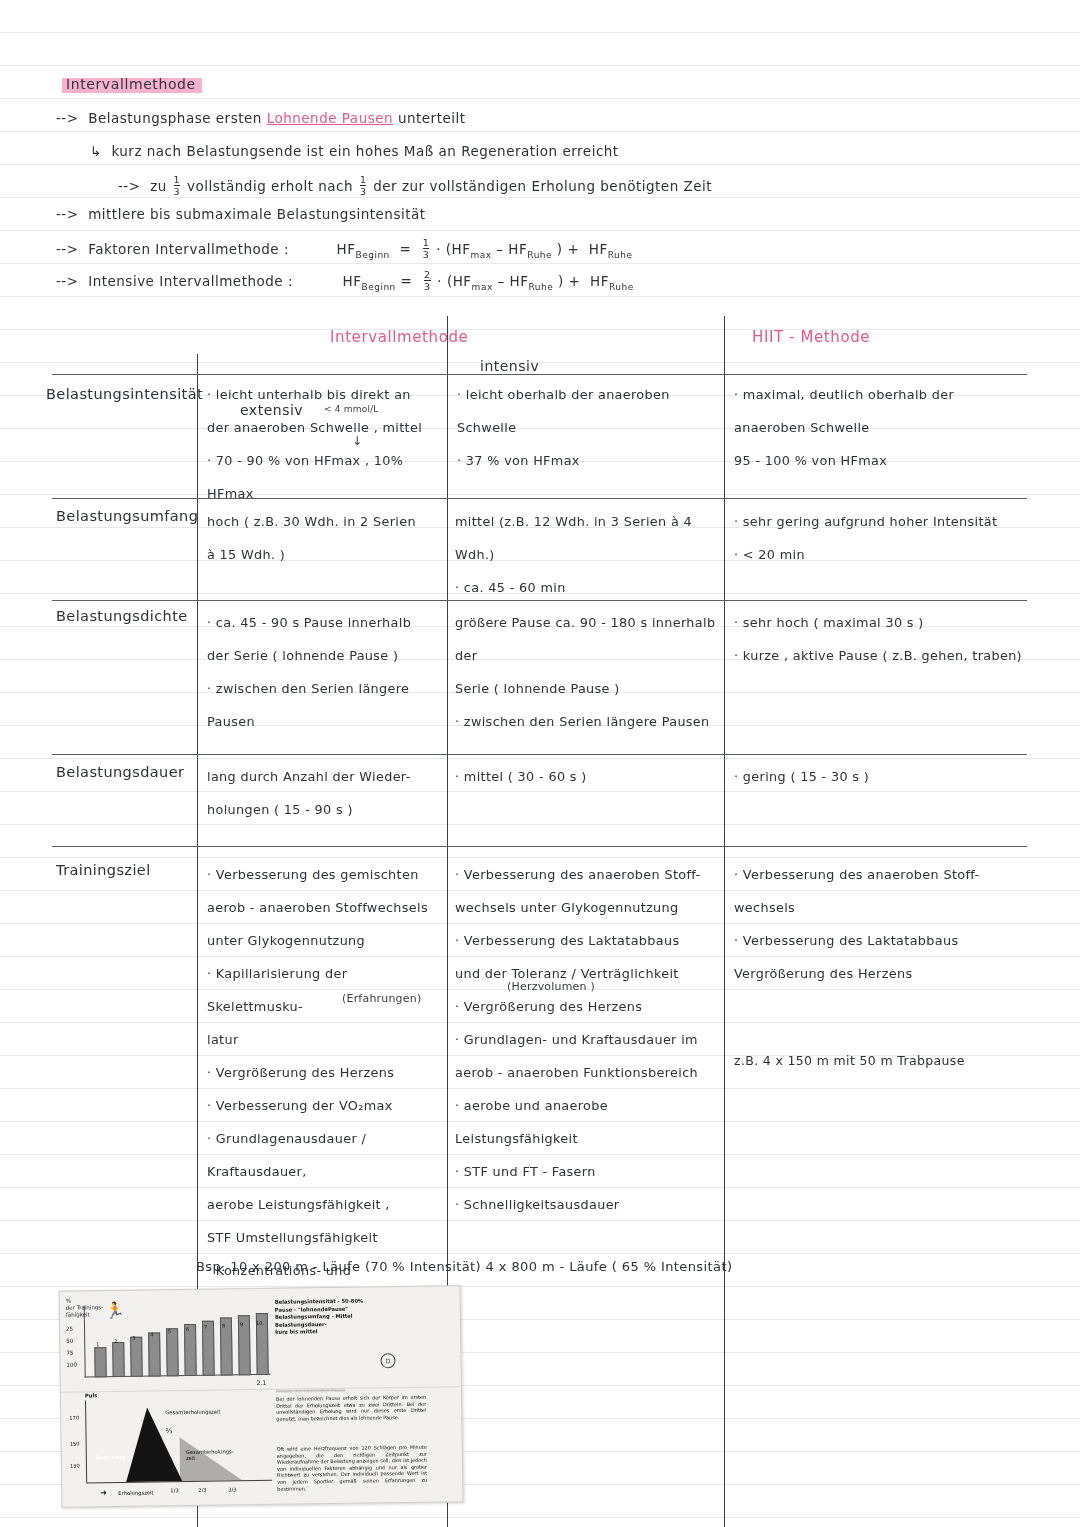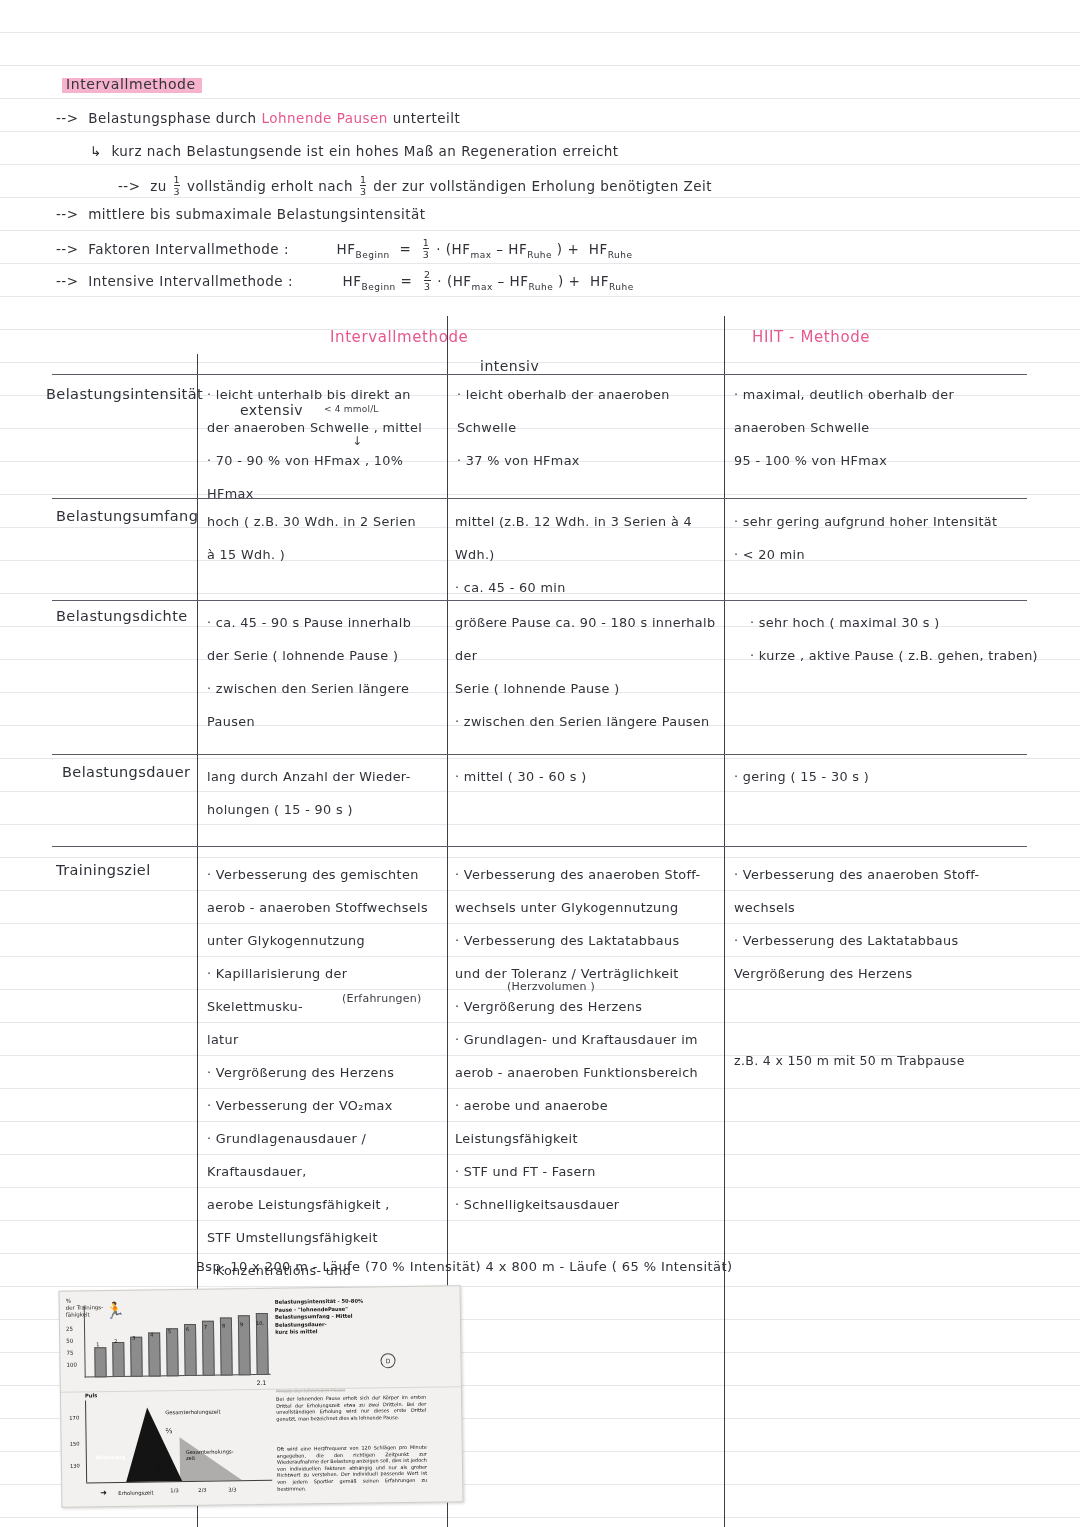--- a/index.html
+++ b/index.html
@@ -33,21 +33,21 @@
     top: 0; left: 0;
     width: 1080px;
     height: 1527px;
   }
   .hand {
     font-family: "DejaVu Sans", sans-serif;
     font-size: 13.5px;
     letter-spacing: 0.4px;
     color: #2f3138;
   }
-  .pink { color: #e7578f; }
+  .pink { color: #e7578f; text-decoration: underline; }
   .title-pink {
     position: absolute;
     left: 62px;
     top: 74px;
     font-size: 14px;
     color: #33343a;
     letter-spacing: 0.6px;
     background: linear-gradient(to bottom, rgba(247,178,206,0) 18%, #f7b2ce 18%, #f7b2ce 92%, rgba(247,178,206,0) 92%);
     padding: 2px 6px 3px 4px;
   }
@@ -201,21 +201,21 @@
 </head>
 <body>
 
 <div class="page">
   <div class="rules"></div>
 
   <div class="title-pink hand">Intervallmethode</div>
 
   <div class="bullet hand" style="left:56px; top:110px;">
     <span>--&gt;</span>&nbsp;
-    <span>Belastungsphase  durch </span><span class="pink">Lohnende Pausen</span><span> unterteilt</span>
+    <span>Belastungsphase  ersten </span><span class="pink">Lohnende Pausen</span><span> unterteilt</span>
   </div>
 
   <div class="bullet hand" style="left:90px; top:143px;">
     <span>↳</span>&nbsp;
     <span>kurz nach Belastungsende ist ein hohes  Maß an Regeneration erreicht</span>
   </div>
 
   <div class="bullet hand" style="left:118px; top:175px;">
     <span>--&gt;</span>&nbsp;
     <span>zu </span><span class="frac"><span class="num">1</span><span class="den">3</span></span><span> vollständig erholt nach </span><span class="frac"><span class="num">1</span><span class="den">3</span></span><span> der  zur vollständigen Erholung benötigten Zeit</span>
@@ -280,24 +280,24 @@
 · &lt; 20 min</div>
 
     <div class="rowlabel hand" style="left:4px; top:292px;">Belastungsdichte</div>
     <div class="cell hand" style="left:155px; top:290px; width:240px;">· ca. 45 - 90 s  Pause  innerhalb
 der Serie ( lohnende  Pause )
 · zwischen den Serien  längere
 Pausen</div>
     <div class="cell hand" style="left:403px; top:290px; width:268px;">größere Pause ca. 90 - 180 s  innerhalb der
 Serie ( lohnende  Pause )
 · zwischen den Serien  längere Pausen</div>
-    <div class="cell hand" style="left:682px; top:290px; width:295px;margin-left:16px;">· sehr hoch  ( maximal  30 s )
+    <div class="cell hand" style="left:682px; top:290px; width:295px;">· sehr hoch  ( maximal  30 s )
 · kurze , aktive Pause ( z.B. gehen, traben)</div>
 
-    <div class="rowlabel hand" style="left:4px; top:448px;margin-left:6px;">Belastungsdauer</div>
+    <div class="rowlabel hand" style="left:4px; top:448px;">Belastungsdauer</div>
     <div class="cell hand" style="left:155px; top:444px; width:240px;">lang durch Anzahl der Wieder-
 holungen  ( 15 - 90 s )</div>
     <div class="cell hand" style="left:403px; top:444px; width:265px;">· mittel  ( 30 - 60 s )</div>
     <div class="cell hand" style="left:682px; top:444px; width:290px;">· gering  ( 15 - 30 s )</div>
 
     <div class="rowlabel hand" style="left:4px; top:546px;">Trainingsziel</div>
     <div class="cell hand" style="left:155px; top:542px; width:240px;">· Verbesserung des gemischten
 aerob - anaeroben Stoffwechsels
   unter  Glykogennutzung
 · Kapillarisierung der Skelettmusku-

